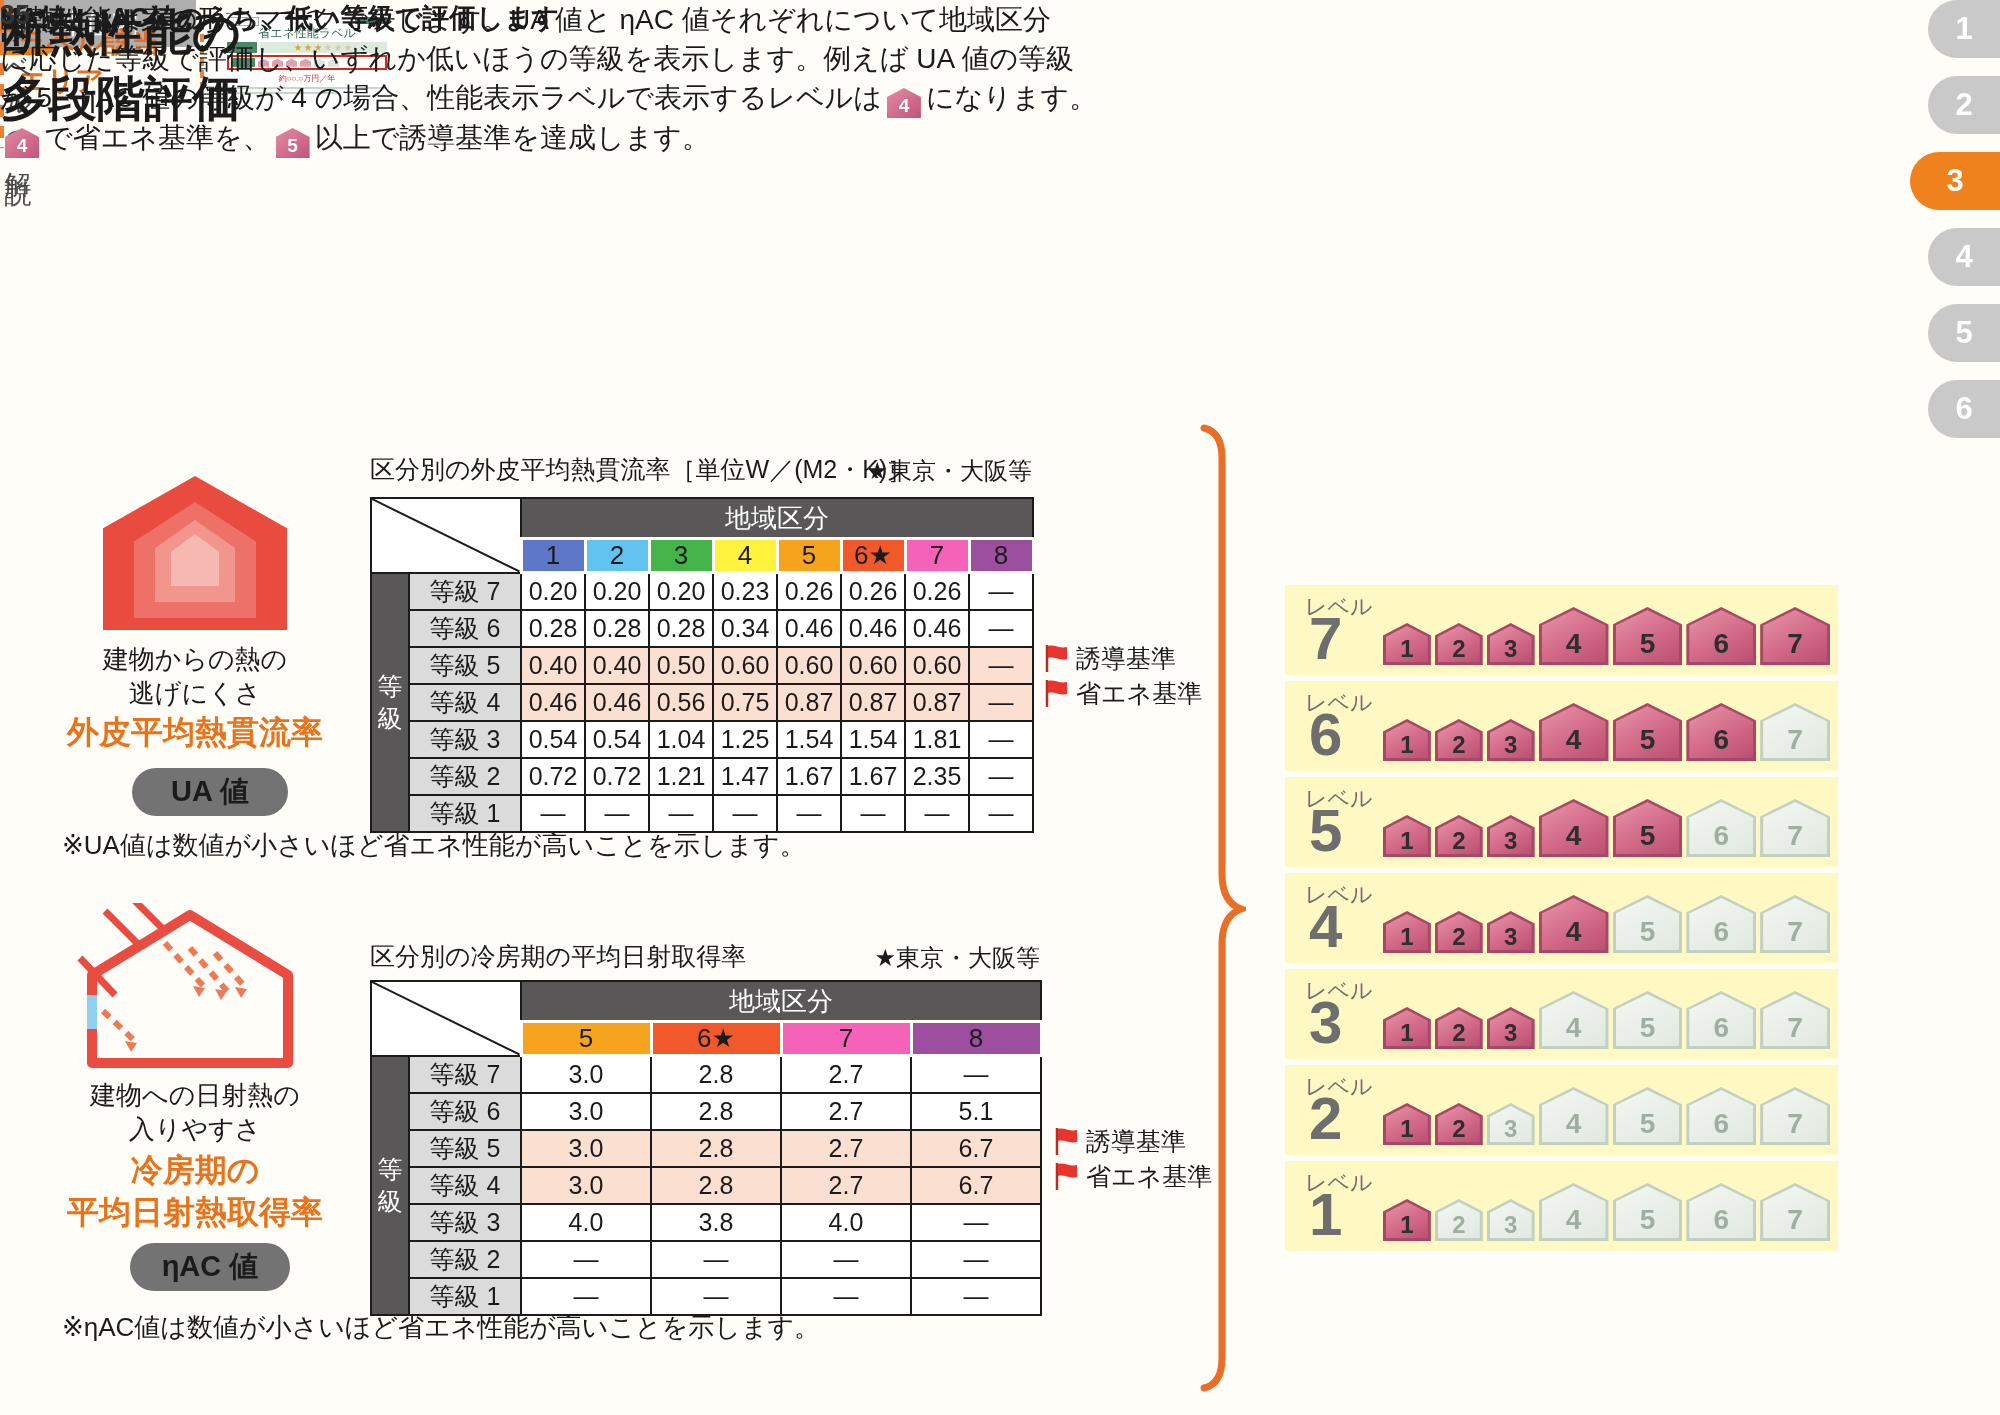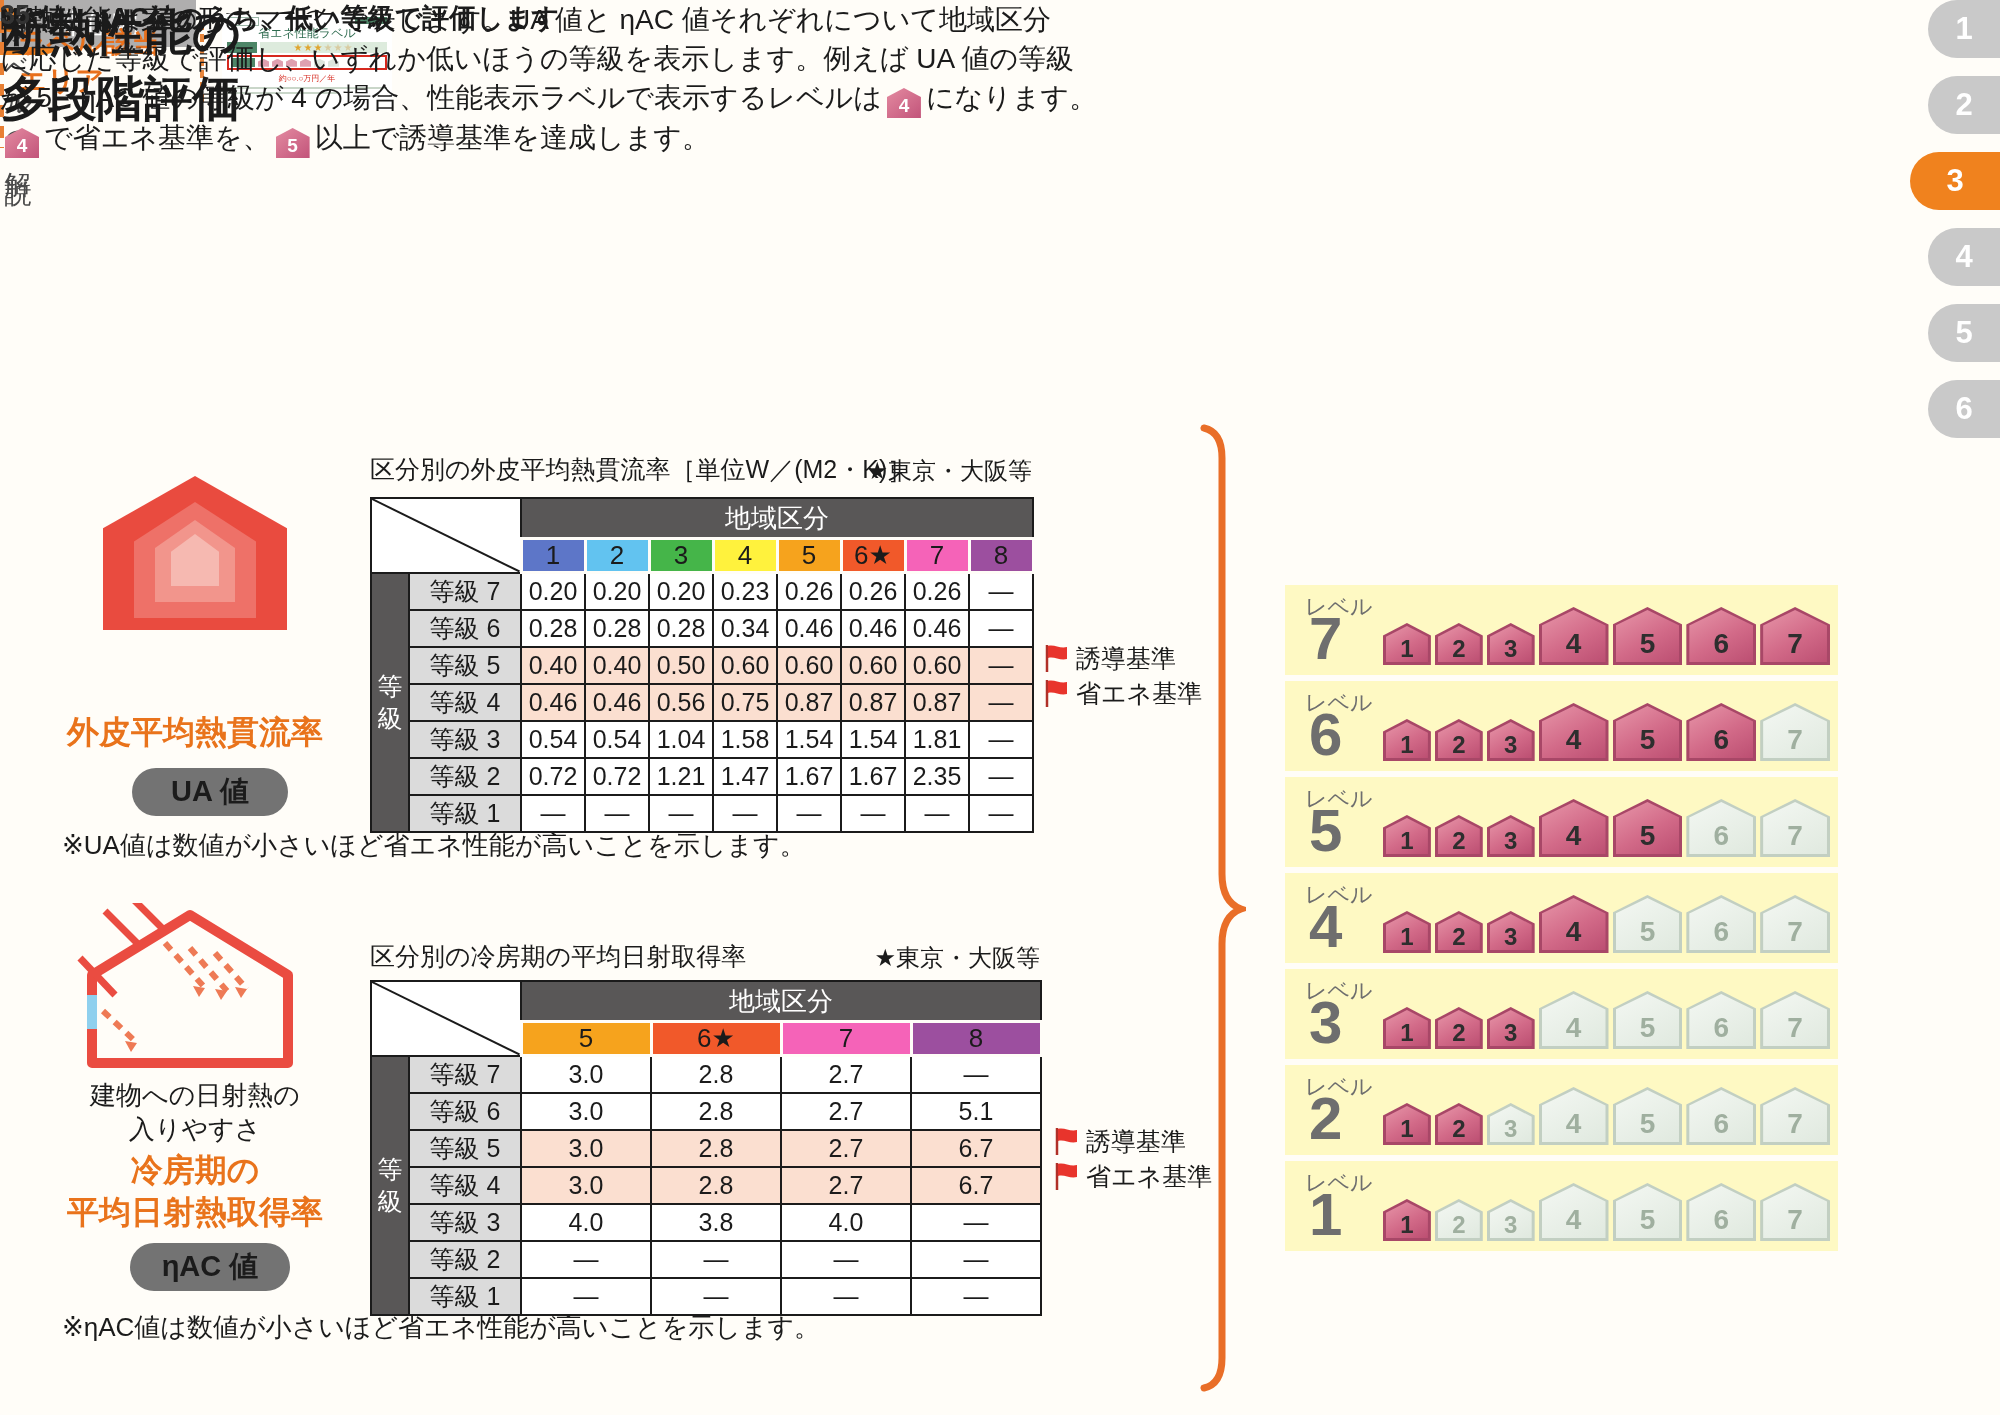--- a/index.html
+++ b/index.html
@@ -164,20 +164,23 @@
     <div><span>が 5、ηAC 値の等級が 4 の場合、性能表示ラベルで表示するレベルは</span><span class="ihouse">4</span><span>になります。</span></div>
     <div><span class="ihouse">4</span><span>で省エネ基準を、</span><span class="ihouse">5</span><span>以上で誘導基準を達成します。</span></div>
   </div>
 
   <div class="abs" style="left:103px;top:476px;width:184px;height:154px;">
     <div class="pent" style="left:0;top:0;width:184px;height:154px;background:#E94B3F;"></div>
     <div class="pent" style="left:31px;top:26px;width:122px;height:116px;background:#EE7168;"></div>
     <div class="pent" style="left:52px;top:44px;width:80px;height:82px;background:#F2958C;"></div>
     <div class="pent" style="left:68px;top:58px;width:48px;height:52px;background:#F6B9B1;"></div>
   </div>
+  <div class="abs mcaption" style="left:60px;top:642px;width:270px;">
+    <span>建物からの熱の</span><br><span>逃げにくさ</span>
+  </div>
   <div class="abs mmetric" style="left:60px;top:712px;width:270px;">外皮平均熱貫流率</div>
   <div class="abs mpill" style="left:132px;top:768px;width:156px;height:48px;">UA 値</div>
   <div class="abs note" style="left:62px;top:828px;">※UA値は数値が小さいほど省エネ性能が高いことを示します。</div>
 
   <div class="abs ttitle" style="left:370px;top:453px;">区分別の外皮平均熱貫流率［単位W／(M2・K)］</div>
   <div class="abs tstar" style="left:832px;top:455px;width:200px;">★東京・大阪等</div>
   <div class="abs" style="left:370px;top:497px;" id="table1-mount">
       <table class="dtable">
         <colgroup>
           <col style="width: 38px;">
@@ -255,21 +258,21 @@
             <td class="hl">0.87</td>
             <td class="hl">0.87</td>
             <td class="hl">0.87</td>
             <td class="hl">—</td>
           </tr>
           <tr>
             <th class="rlabel">等級 3</th>
             <td>0.54</td>
             <td>0.54</td>
             <td>1.04</td>
-            <td>1.58</td>
+            <td>1.25</td>
             <td>1.54</td>
             <td>1.54</td>
             <td>1.81</td>
             <td>—</td>
           </tr>
           <tr>
             <th class="rlabel">等級 2</th>
             <td>0.72</td>
             <td>0.72</td>
             <td>1.21</td>

